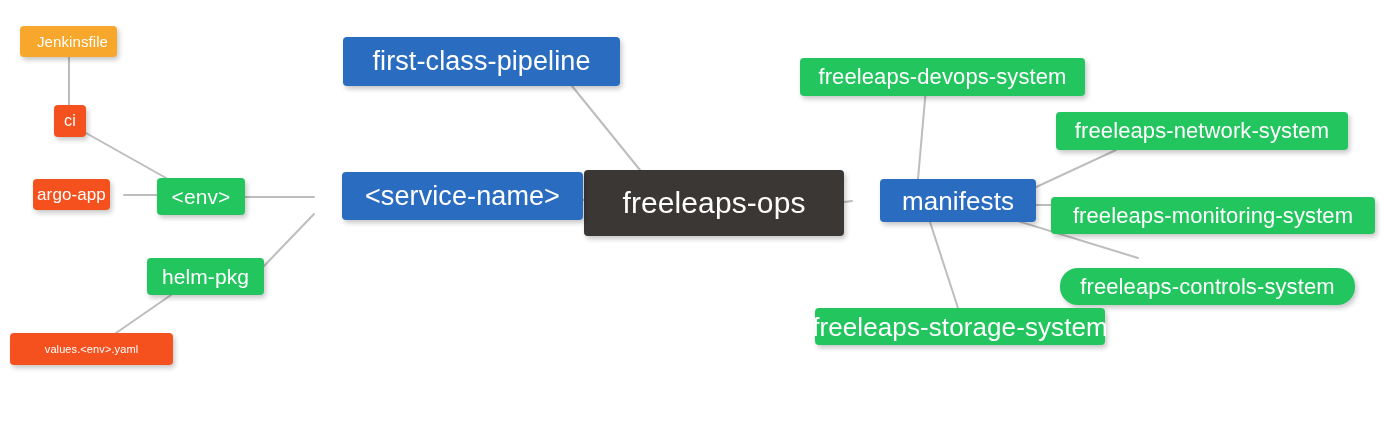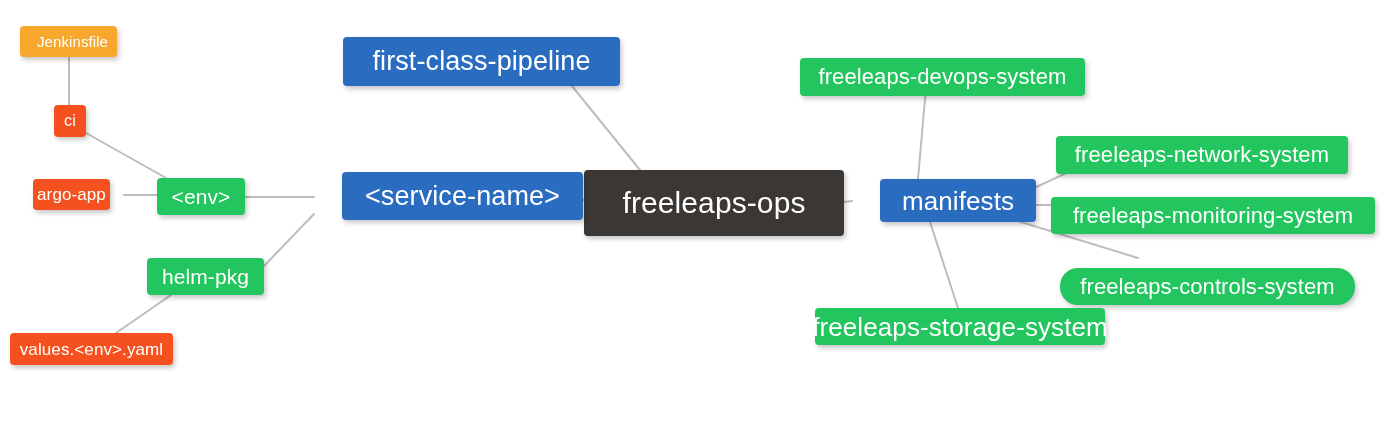--- a/index.html
+++ b/index.html
@@ -67,21 +67,21 @@
     </svg>
   <div id="node-layer">
       <div class="node n-root" style="left: 584px; top: 170px; width: 260px; height: 66px; font-size: 30px;">freeleaps-ops</div>
       <div class="node n-blue" style="left: 315px; top: 37px; width: 277px; height: 49px; font-size: 27px;">first-class-pipeline</div>
       <div class="node n-blue" style="left: 314px; top: 172px; width: 241px; height: 48px; font-size: 27px;">&lt;service-name&gt;</div>
       <div class="node n-blue" style="left: 852px; top: 179px; width: 156px; height: 43px; font-size: 26px;">manifests</div>
       <div class="node n-green" style="left: 157px; top: 178px; width: 88px; height: 37px; font-size: 21px;">&lt;env&gt;</div>
       <div class="node n-green" style="left: 147px; top: 258px; width: 117px; height: 37px; font-size: 21px;">helm-pkg</div>
       <div class="node n-red" style="left: 54px; top: 105px; width: 32px; height: 32px; font-size: 16px;">ci</div>
       <div class="node n-red" style="left: 33px; top: 179px; width: 77px; height: 31px; font-size: 17px;">argo-app</div>
-      <div class="node n-red" style="left: 10px; top: 333px; width: 163px; height: 32px; font-size: 17px;">values.&lt;env&gt;.yaml</div>
+      <div class="node n-red" style="left: 10px; top: 333px; width: 163px; height: 32px; font-size: 11px;">values.&lt;env&gt;.yaml</div>
       <div class="node n-orange" style="left: 20px; top: 26px; width: 97px; height: 31px; font-size: 15px; padding-left: 8px;">Jenkinsfile</div>
       <div class="node n-green" style="left: 800px; top: 27px; width: 285px; height: 38px; font-size: 22px; margin-top: 31px;">freeleaps-devops-system</div>
-      <div class="node n-green" style="left: 1056px; top: 112px; width: 292px; height: 38px; font-size: 22px; margin-top: 24px;">freeleaps-network-system</div>
+      <div class="node n-green" style="left: 1056px; top: 112px; width: 292px; height: 38px; font-size: 22px;">freeleaps-network-system</div>
       <div class="node n-green" style="left: 1051px; top: 187px; width: 324px; height: 37px; font-size: 22px; margin-top: 10px;">freeleaps-monitoring-system</div>
       <div class="node n-green" style="left: 1060px; top: 268px; width: 295px; height: 37px; font-size: 22px; border-radius: 18px;">freeleaps-controls-system</div>
       <div class="node n-green" style="left: 815px; top: 308px; width: 290px; height: 37px; font-size: 26px;">freeleaps-storage-system</div>
     </div>
 </div>
 
 </body></html>

